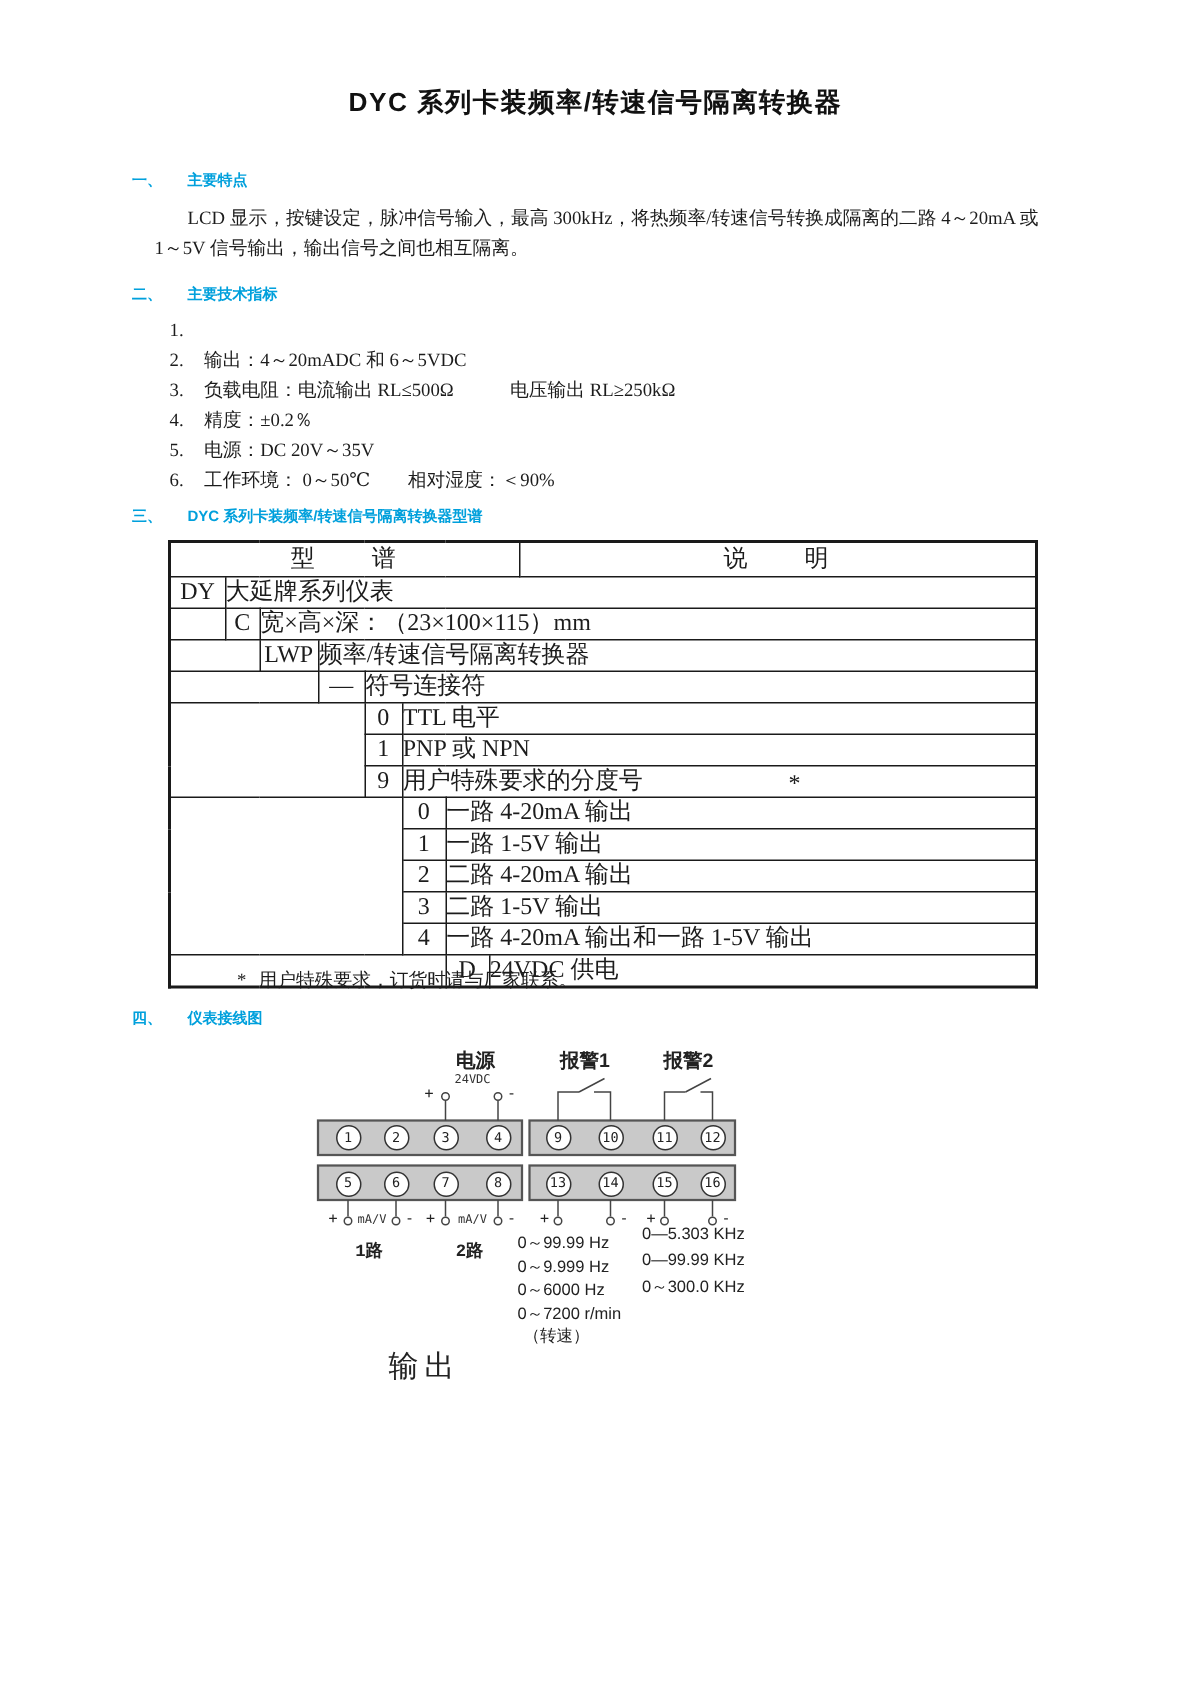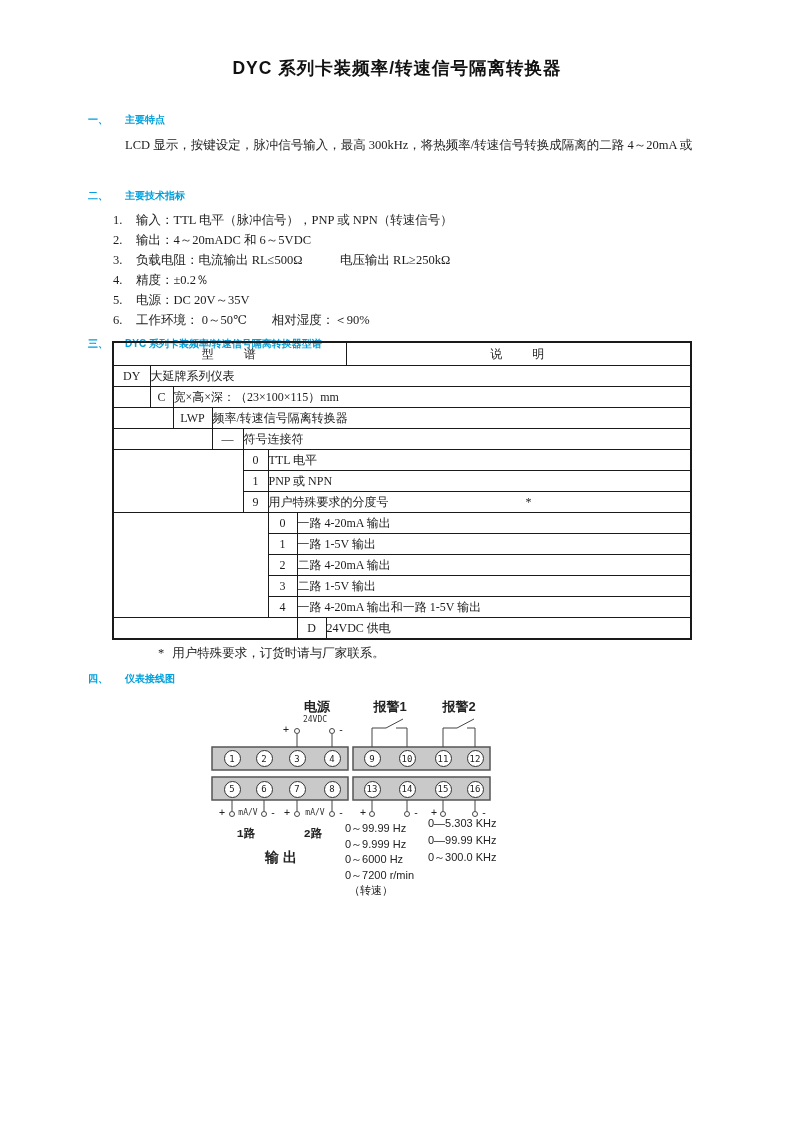--- a/index.html
+++ b/index.html
@@ -17,23 +17,23 @@
     font-family:"Liberation Sans","DejaVu Sans",sans-serif;
     font-size:10px;font-weight:bold;color:#00A0DC;white-space:nowrap;
   }
   .sec-num{display:inline-block;width:37px;}
   .body-line{position:absolute;font-size:12.5px;white-space:nowrap;line-height:18px;}
   .spec-list{position:absolute;top:210px;left:113px;}
   .spec-item{display:flex;height:20px;align-items:center;font-size:12.5px;white-space:nowrap;}
   .spec-num{display:inline-block;width:23px;}
   
   table.model{
-    position:absolute;left:112px;top:341px;width:578px;
+    position:absolute;left:112px;top:360px;width:578px;
     border-collapse:collapse;table-layout:fixed;
-    font-size:12px;line-height:1;
+    font-size:16px;line-height:1;
   }
   table.model td{border:1px solid #1a1a1a;padding:0;height:20px;vertical-align:middle;overflow:hidden;white-space:nowrap;}
   table.model{border:2px solid #1a1a1a;}
   table.model tr.th-row td{height:22px;text-align:center;letter-spacing:2px;}
   td.code{text-align:center;}
   td.desc{padding-left:9px;}
   td.desc.center{text-align:left;padding-left:0;}
   td.star-cell{position:relative;font-family:Liberation Serif, serif;}
   td.star-cell .star{position:absolute;left:61%;top:4px;}
   .footnote{position:absolute;left:114px;top:645px;font-size:12.5px;white-space:nowrap;padding-left:44px;}
@@ -63,48 +63,48 @@
     font-size:9px;color:#222;display:flex;align-items:center;justify-content:center;
   }
   .route-label{
     position:absolute;transform:translateX(-50%);
     font-family:Liberation Mono, monospace;
     font-weight:bold;font-size:11.5px;color:#222;white-space:nowrap;
   }
   .out-label{
     position:absolute;transform:translateX(-50%);
     font-family:"Liberation Sans","DejaVu Sans",sans-serif;
-    font-weight:bold;font-size:14px;color:#222;letter-spacing:4px;white-space:nowrap;
+    font-weight:normal;font-size:20px;color:#222;letter-spacing:4px;white-space:nowrap;margin-top:48px;
   }
   .freq-col{
     position:absolute;font-family:Liberation Sans, sans-serif;
     font-size:11px;color:#222;white-space:nowrap;
   }
   .freq-col div{height:15.5px;}
   .speed-note{padding-left:4px;}
 </style>
 </head>
 <body>
 
 <div class="page">
 
   <div class="doc-title">DYC 系列卡装频率/转速信号隔离转换器</div>
 
   <div class="sec-h" style="top:113px">
     <span class="sec-num">一、</span><span>主要特点</span>
   </div>
   <div class="body-line" style="top:136px;left:125px">LCD 显示，按键设定，脉冲信号输入，最高 300kHz，将热频率/转速信号转换成隔离的二路 4～20mA 或</div>
+  <div class="body-line" style="top:156px;left:103px">1～5V 信号输出，输出信号之间也相互隔离。</div>
 
   <div class="sec-h" style="top:189px">
     <span class="sec-num">二、</span><span>主要技术指标</span>
   </div>
   <div class="spec-list">
     <div class="spec-item">
         <span class="spec-num">1.</span>
-        <span>输入：TTL 电平（脉冲信号），PNP 或 NPN（转速信号）</span>
       </div>
     <div class="spec-item">
         <span class="spec-num">2.</span>
         <span>输出：4～20mADC 和 6～5VDC</span>
       </div>
     <div class="spec-item">
         <span class="spec-num">3.</span>
         <span>负载电阻：电流输出 RL≤500Ω　　　电压输出 RL≥250kΩ</span>
       </div>
     <div class="spec-item">

